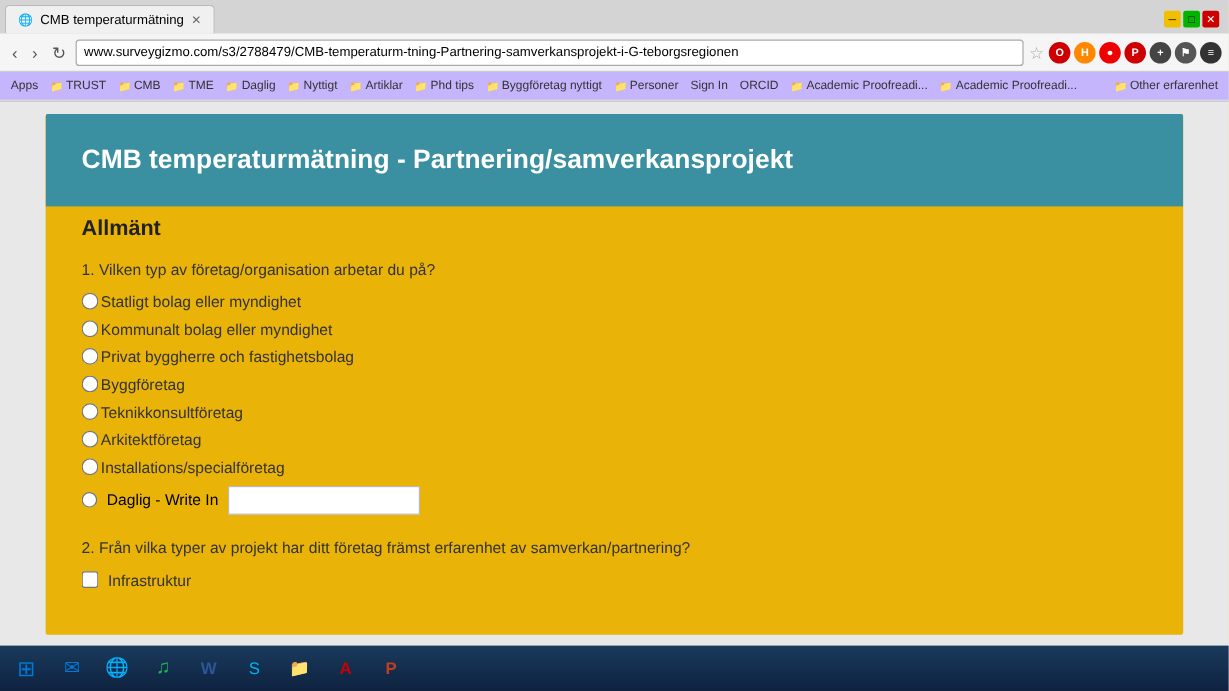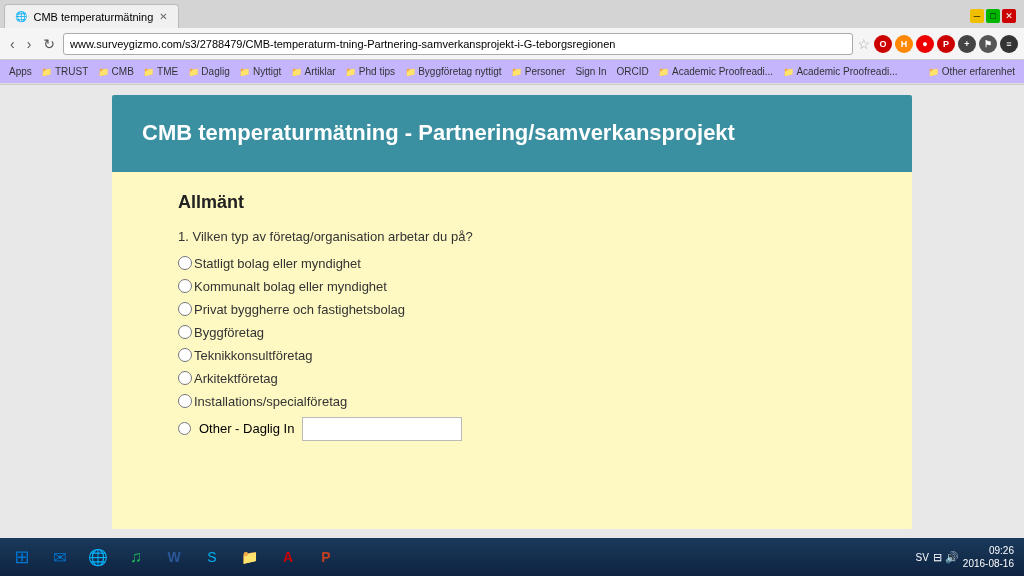--- a/index.html
+++ b/index.html
@@ -148,42 +148,41 @@
     .page-content {
       background: #e8e8e8;
       height: calc(576px - 28px - 32px - 24px - 38px);
       overflow-y: auto;
       display: flex;
       justify-content: center;
       padding: 10px 20px;
     }
 
     .survey-container {
-      background: #fef9c3;
-      width: 800px;
+      background: #eab308;
+      width: 948px;
       max-width: 100%;
       border-radius: 2px;
       overflow: hidden;
     }
 
     .survey-header {
       background: #3a8fa0;
       color: white;
       padding: 24px 30px;
     }
 
     .survey-header h1 {
       font-size: 22px;
       font-weight: bold;
       line-height: 1.3;
     }
 
     .survey-body {
-      padding: 20px 30px;
-      margin-left: 36px;
+      padding: 8px 30px;
     }
 
     .section-title {
       font-size: 18px;
       font-weight: bold;
       margin-bottom: 16px;
       color: #222;
     }
 
     .question {
@@ -397,45 +396,44 @@
           <input type="radio" name="q1" id="q1_6" style="">
           <label for="q1_6">Arkitektföretag</label>
         </div>
         <div class="radio-option">
           <input type="radio" name="q1" id="q1_7" style="">
           <label for="q1_7">Installations/specialföretag</label>
         </div>
 
         <div class="write-in-row">
           <input type="radio" name="q1" id="q1_other" style="">
-          <label for="q1_other">Other - Daglig In</label>
+          <label for="q1_other">Daglig - Write In</label>
           <input type="text" class="write-in-input" placeholder="" style="">
         </div>
       </div>
 
+      <div class="question">
+        <div class="question-text">
+          <span>2.</span>
+          <span>Från vilka typer av projekt har ditt företag främst erfarenhet av samverkan/partnering?</span>
+        </div>
+        <div class="checkbox-option">
+          <input type="checkbox" id="q2_1" style="">
+          <label for="q2_1">Infrastruktur</label>
+        </div>
+      </div>
 
     </div>
   </div>
 </div>
 
 <div class="taskbar">
   <div class="taskbar-app" style="font-size:18px; color:#0078d4;">⊞</div>
   <div class="taskbar-app" style="color:#0078d4; font-size:16px;">✉</div>
   <div class="taskbar-app" style="font-size:16px;">🌐</div>
   <div class="taskbar-app" style="color:#1db954; font-size:16px;">♫</div>
   <div class="taskbar-app" style="color:#2b5797; font-size:14px; font-weight:bold;">W</div>
   <div class="taskbar-app" style="color:#00aff0; font-size:14px;">S</div>
   <div class="taskbar-app" style="color:#ffb900; font-size:14px;">📁</div>
   <div class="taskbar-app" style="color:#cc0000; font-size:14px; font-weight:bold;">A</div>
   <div class="taskbar-app" style="color:#c43e1c; font-size:14px; font-weight:bold;">P</div>
   <div class="taskbar-spacer"></div>
-  <div class="taskbar-tray">
-    <div class="tray-text">SV</div>
-    <div class="tray-icons">
-      <span class="tray-icon">⊟</span>
-      <span class="tray-icon">🔊</span>
-    </div>
-    <div class="tray-text">
-      <div>09:26</div>
-      <div>2016-08-16</div>
-    </div>
-  </div>
 </div>
 
 </body></html>

